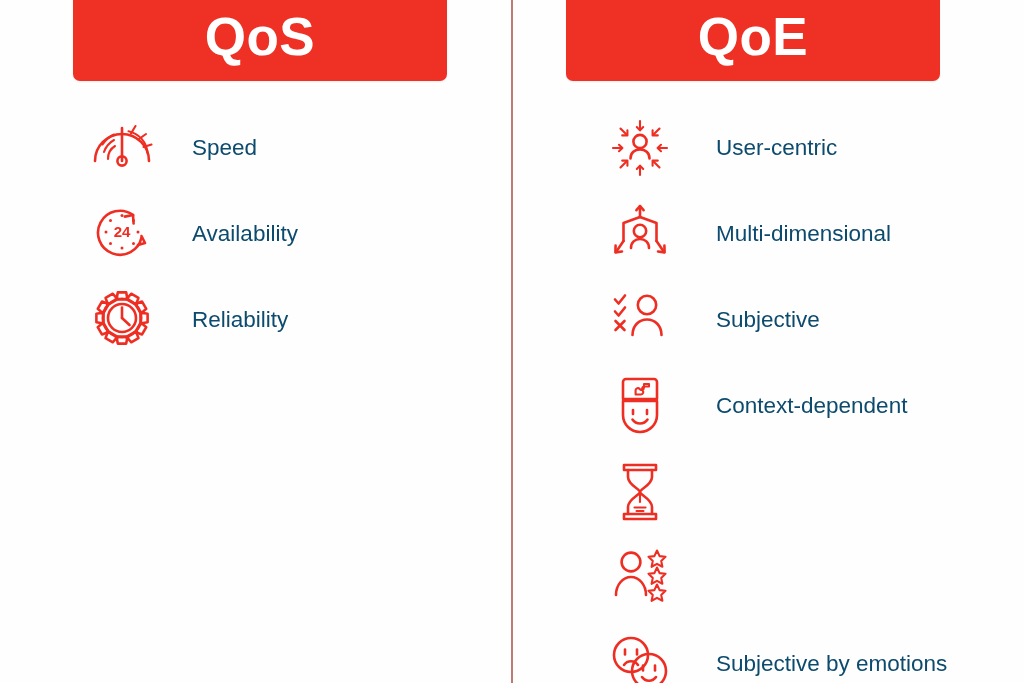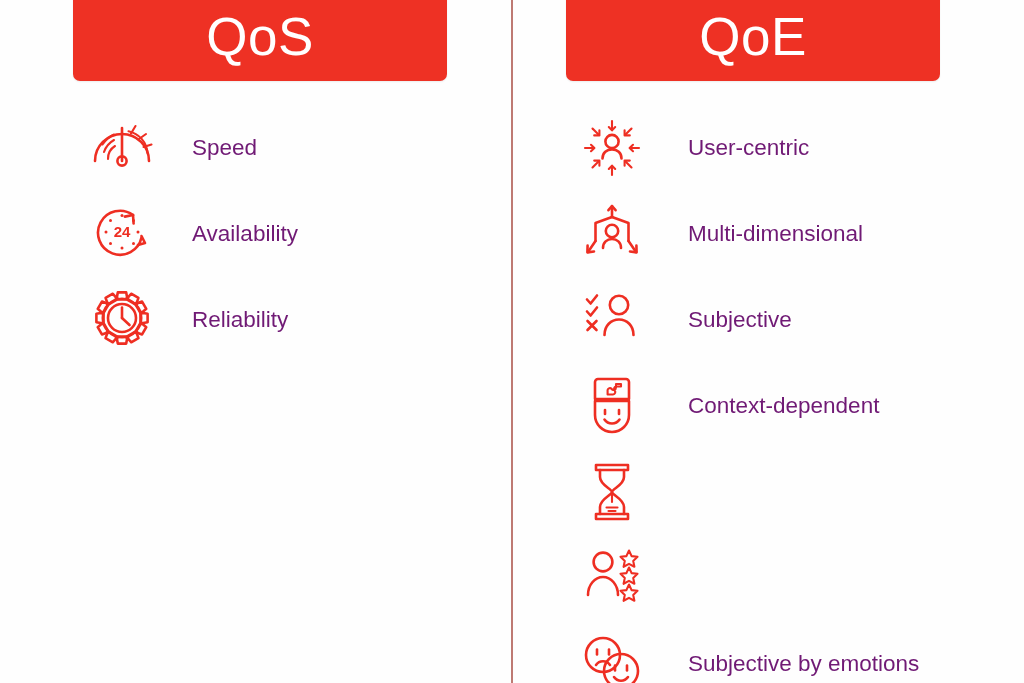--- a/index.html
+++ b/index.html
@@ -50,53 +50,53 @@
     display: flex;
     align-items: center;
     justify-content: center;
     box-shadow: 0 1px 2px rgba(0,0,0,.07);
   }
   .banner-qos { left: 73px; width: 374px; }
   .banner-qoe { left: 54px; width: 374px; }
   .banner-title {
     color: #ffffff;
     font-size: 53px;
-    font-weight: normal;
+    font-weight: bold;
     letter-spacing: .5px;
     line-height: 1;
     font-family: "Liberation Sans", sans-serif;
   }
 
   .rows {
     position: absolute;
     top: 105px;
     left: 0;
     right: 0;
   }
   .row {
     display: flex;
     align-items: center;
     height: 86px;
   }
   .rows-qos .row { padding-left: 86px; }
-  .rows-qoe .row { padding-left: 62px; }
+  .rows-qoe .row { padding-left: 90px; }
 
   .icon-cell {
     width: 72px;
     min-width: 72px;
     height: 62px;
     display: flex;
     align-items: flex-start;
     justify-content: center;
   }
   .rows-qoe .icon-cell { width: 76px; min-width: 76px; }
 
   .row-label {
     font-size: 22.5px;
-    color: #701a75;
+    color: #0c4a6e;
     white-space: nowrap;
     font-family: "Liberation Sans", sans-serif;
   }
   .rows-qos .row-label { padding-left: 34px; }
   .rows-qoe .row-label { padding-left: 38px; }
 
   svg { display: block; overflow: visible; }
   .stroke {
     fill: none;
     stroke: #ee2e22;

